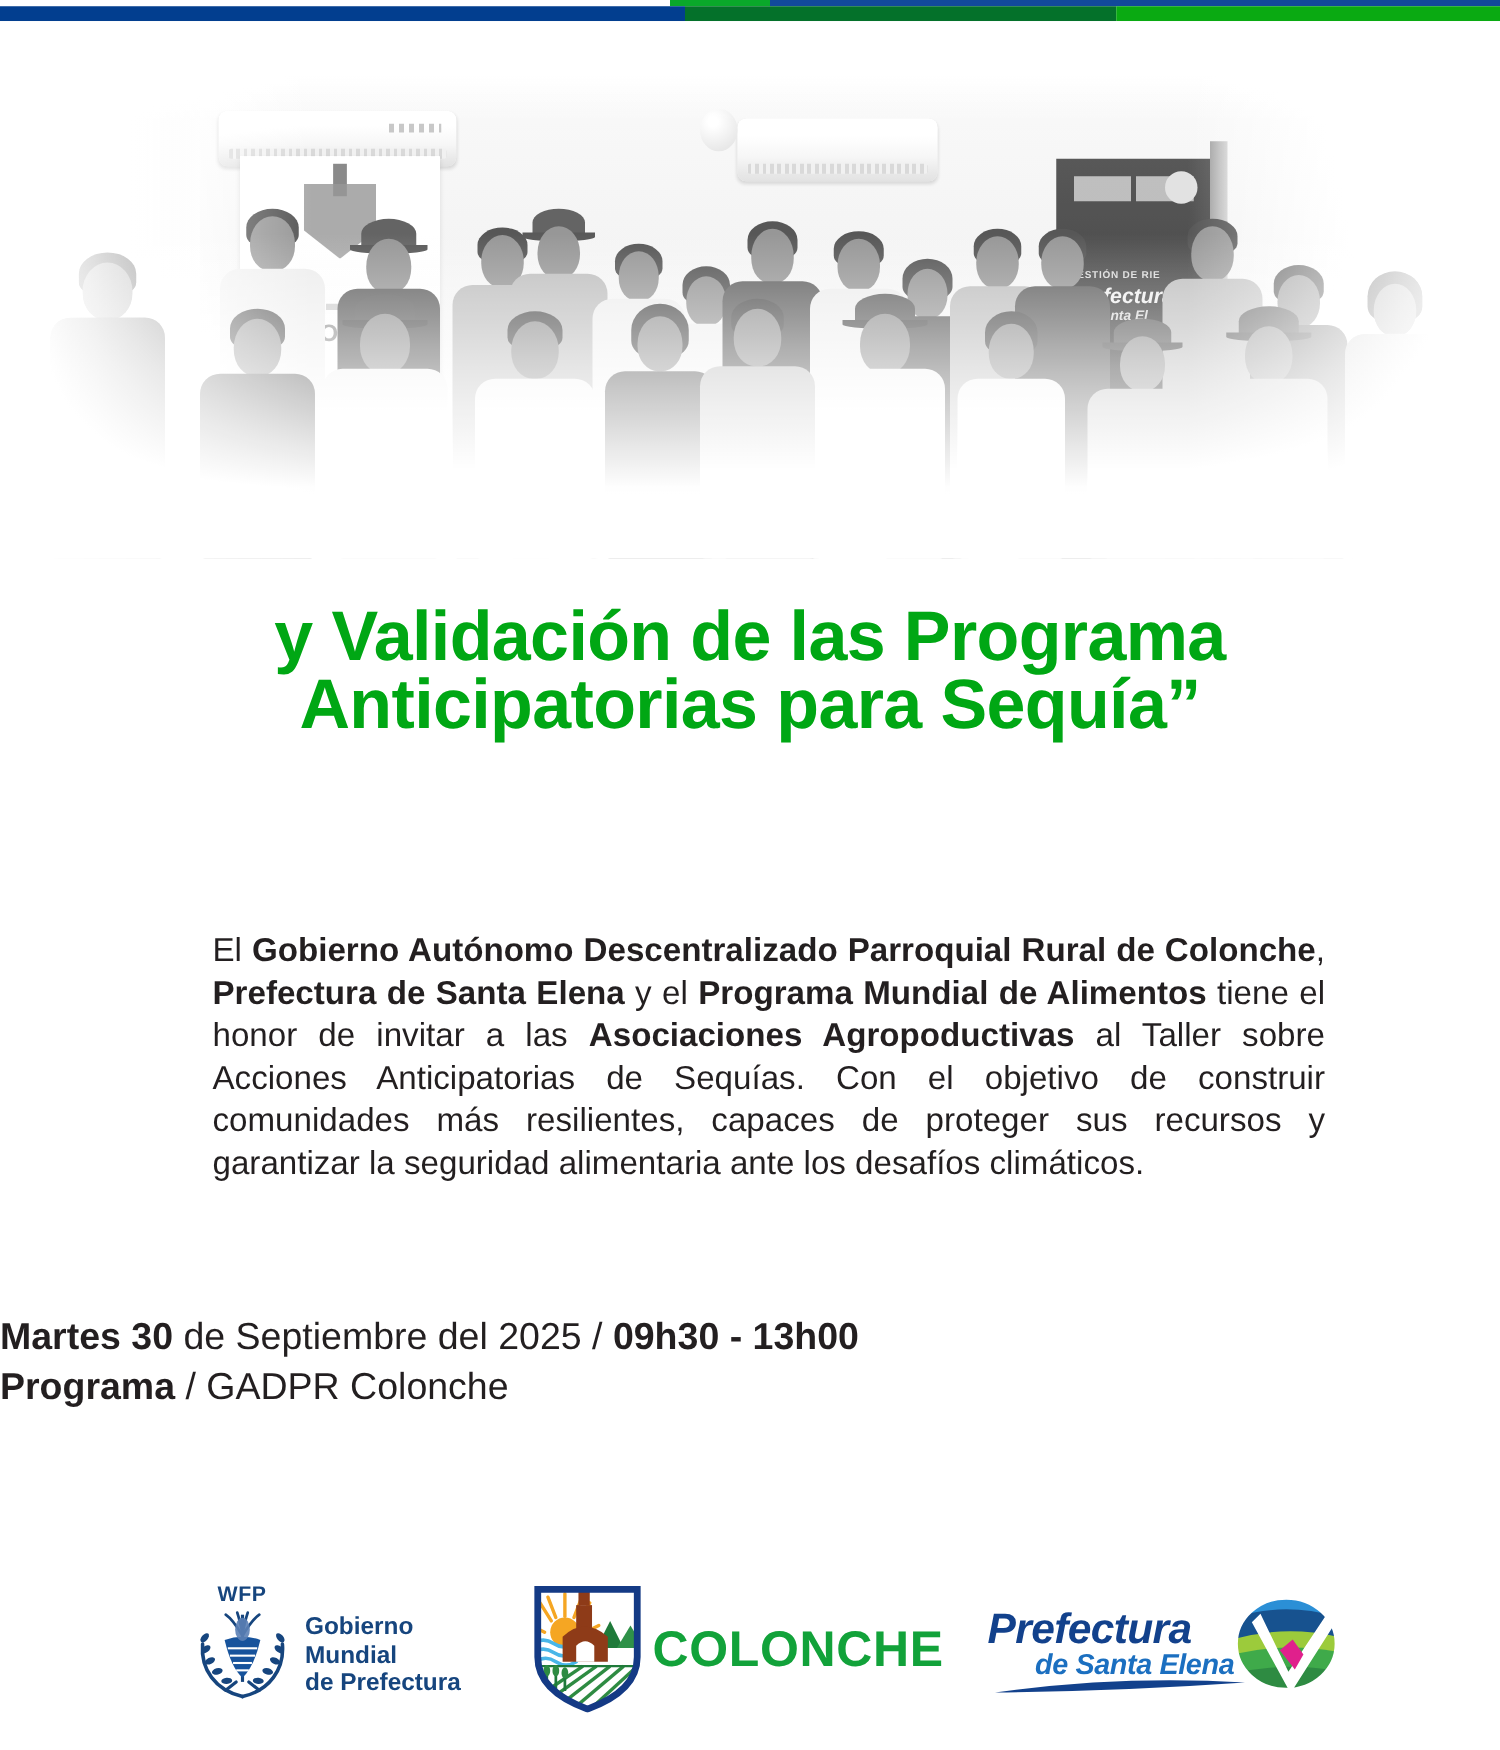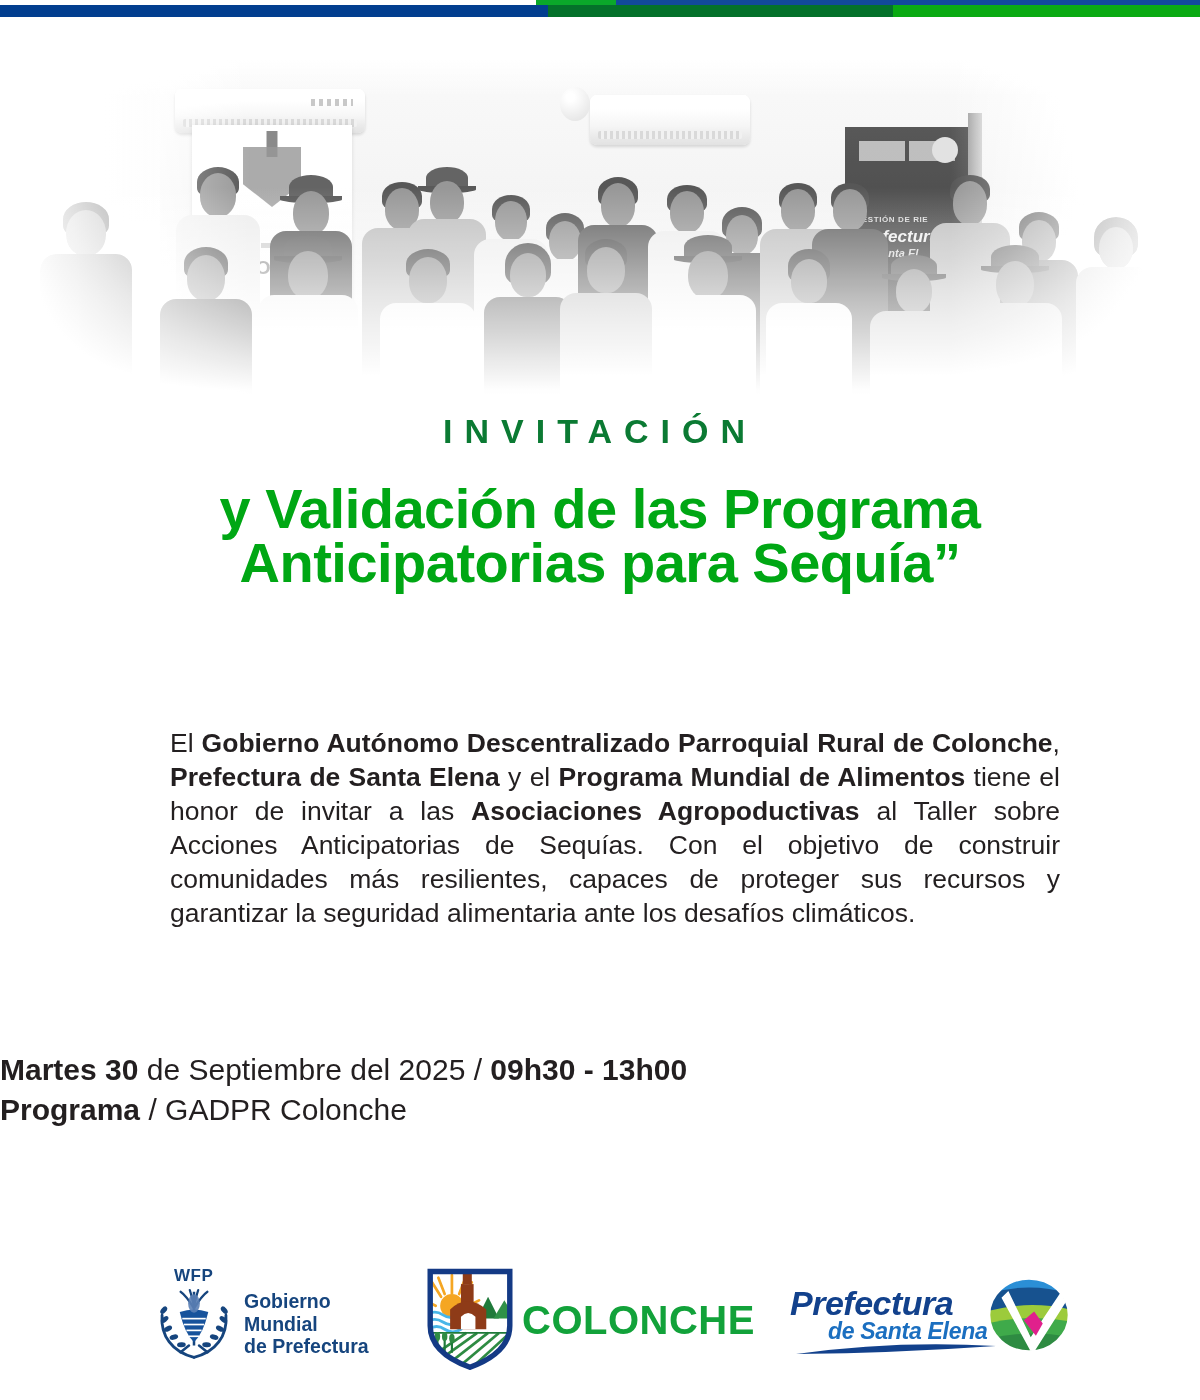--- a/index.html
+++ b/index.html
@@ -263,21 +263,21 @@
     font-weight: 700;
     font-size: 56px;
     line-height: 54px;
     letter-spacing: -0.5px;
     transform: scaleX(1.0);
   }
   .title .tline { display: block; white-space: nowrap; }
 
   .body-copy {
     position: absolute;
-    top: 699px; left: 170px; width: 890px;
+    top: 716px; left: 170px; width: 890px;
     font-size: 26.5px;
     line-height: 34px;
     color: #231f20;
     text-align: justify;
   }
   .body-copy b { font-weight: 700; }
 
   .when {
     position: absolute;
     top: 1050px; left: 0; width: 1200px;
@@ -534,21 +534,20 @@
         <div class="body mid" style="top:58px; width:94px; height:144px;"></div>
       </div>
 
       <div class="fade-top"></div>
       <div class="fade-left"></div>
       <div class="fade-right"></div>
       <div class="fade-bottom"></div>
     </div>
   </div>
 
-  <div class="kicker">INVITACIÓN</div>
 
   <div class="title">
     <span class="tline">y Validación de las Programa</span>
     <span class="tline">Anticipatorias para Sequía”</span>
   </div>
 
   <p class="body-copy" id="para"><span>El </span><b>Gobierno Autónomo Descentralizado Parroquial Rural de Colonche</b><span>, </span><b>Prefectura de Santa Elena</b><span> y el </span><b>Programa Mundial de Alimentos</b><span> tiene el honor de invitar a las </span><b>Asociaciones Agropoductivas</b><span> al Taller sobre Acciones Anticipatorias de Sequías. Con el objetivo de construir comunidades más resilientes, capaces de proteger sus recursos y garantizar la seguridad alimentaria ante los desafíos climáticos.</span></p>
 
   <div class="when">
     <div>

